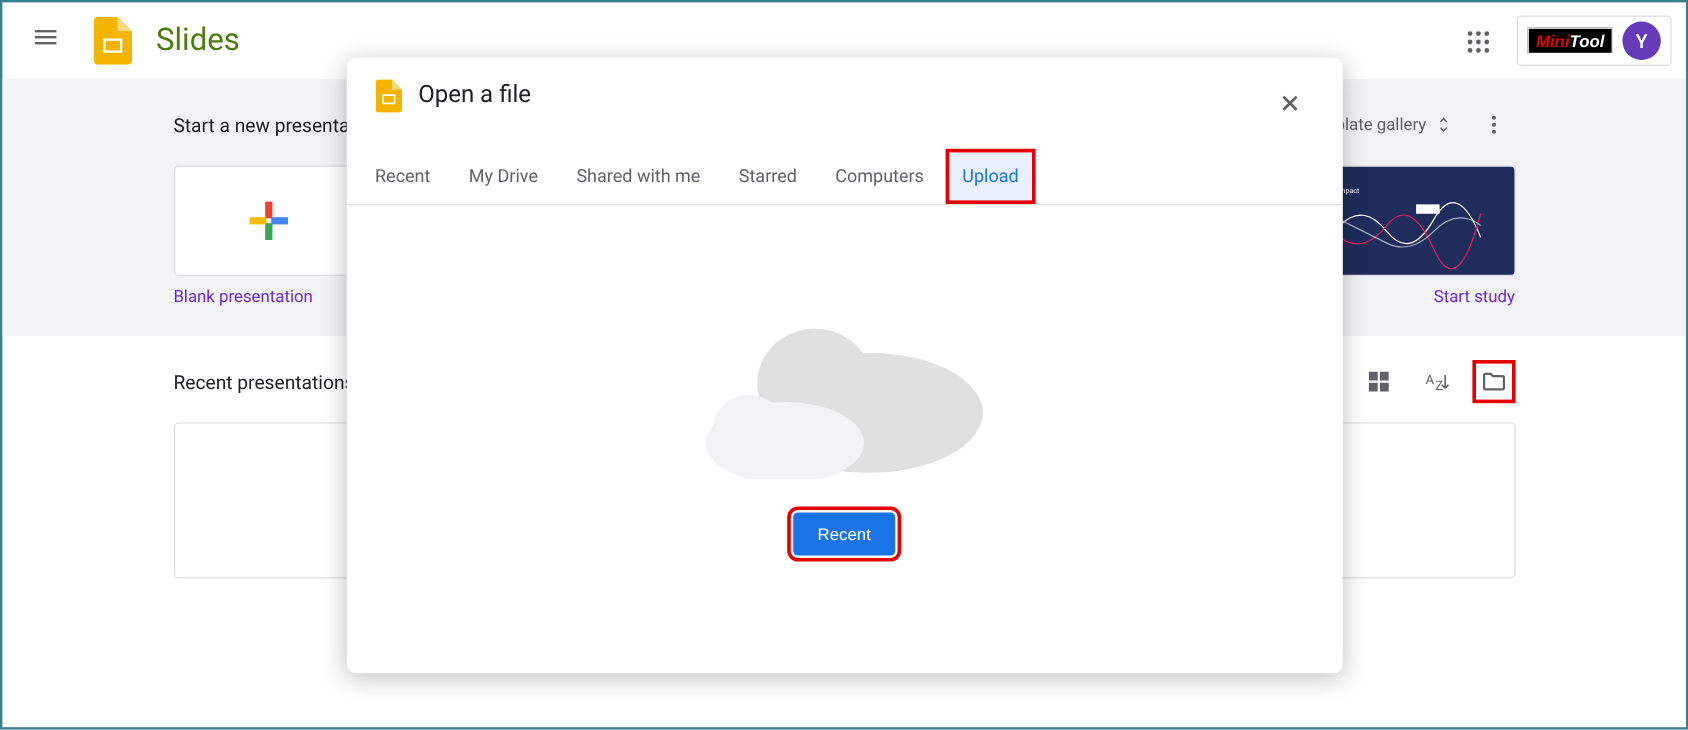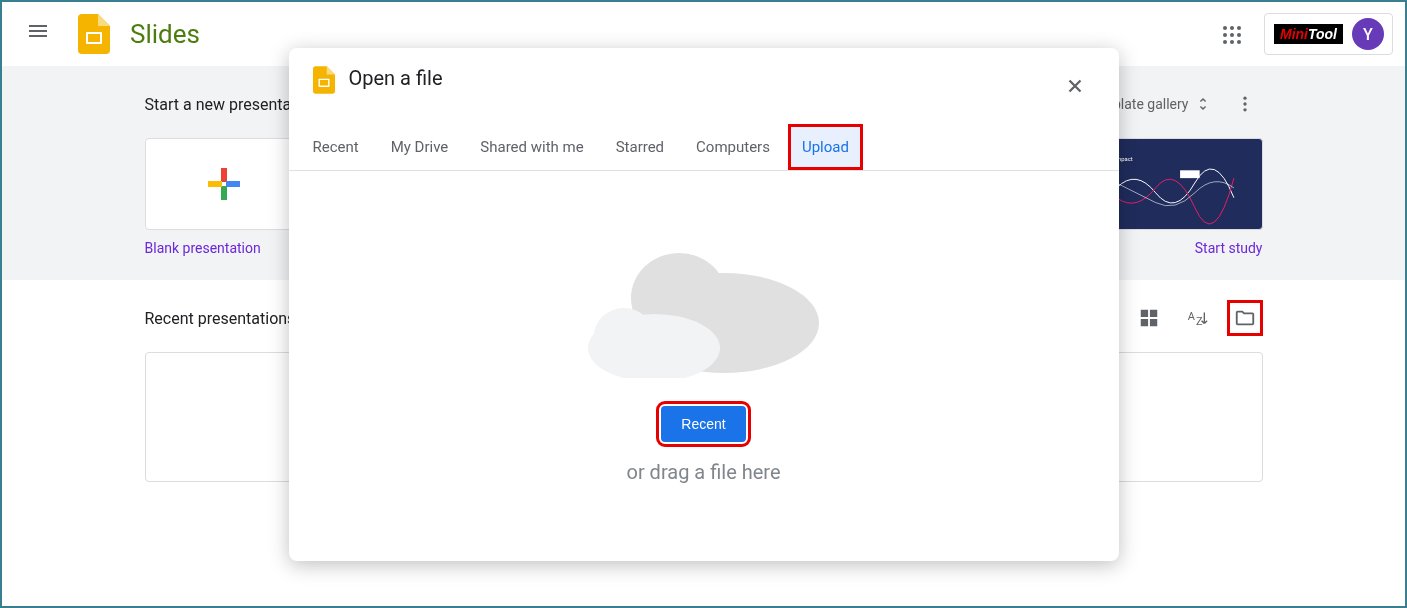--- a/index.html
+++ b/index.html
@@ -200,16 +200,15 @@
       <div class="tab active highlighted">Upload</div>
     </div>
     <div class="body-area">
       <svg class="cloud-svg" viewBox="0 0 260 130">
         <ellipse cx="150" cy="75" rx="95" ry="50" fill="#e0e0e0"></ellipse>
         <ellipse cx="105" cy="50" rx="48" ry="45" fill="#e0e0e0"></ellipse>
         <ellipse cx="80" cy="100" rx="66" ry="34" fill="#f1f3f4"></ellipse>
         <ellipse cx="50" cy="88" rx="30" ry="28" fill="#f1f3f4"></ellipse>
       </svg>
       <button class="browse-btn">Recent</button>
-      <div class="drag-text">or drag a file here</div>
     </div>
   </div>
 </div>
 
 </body></html>

